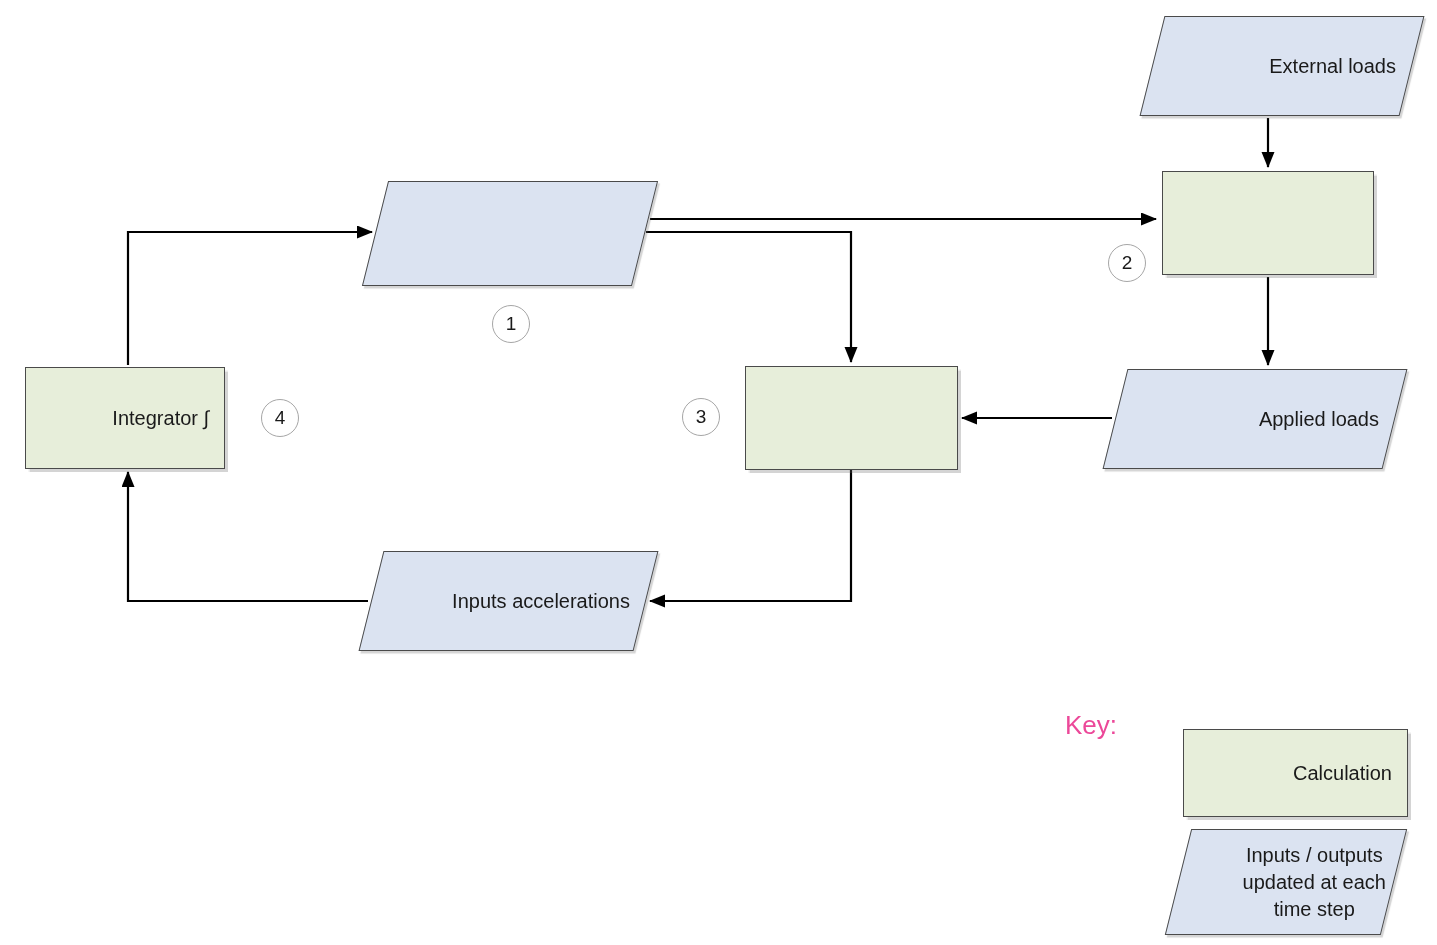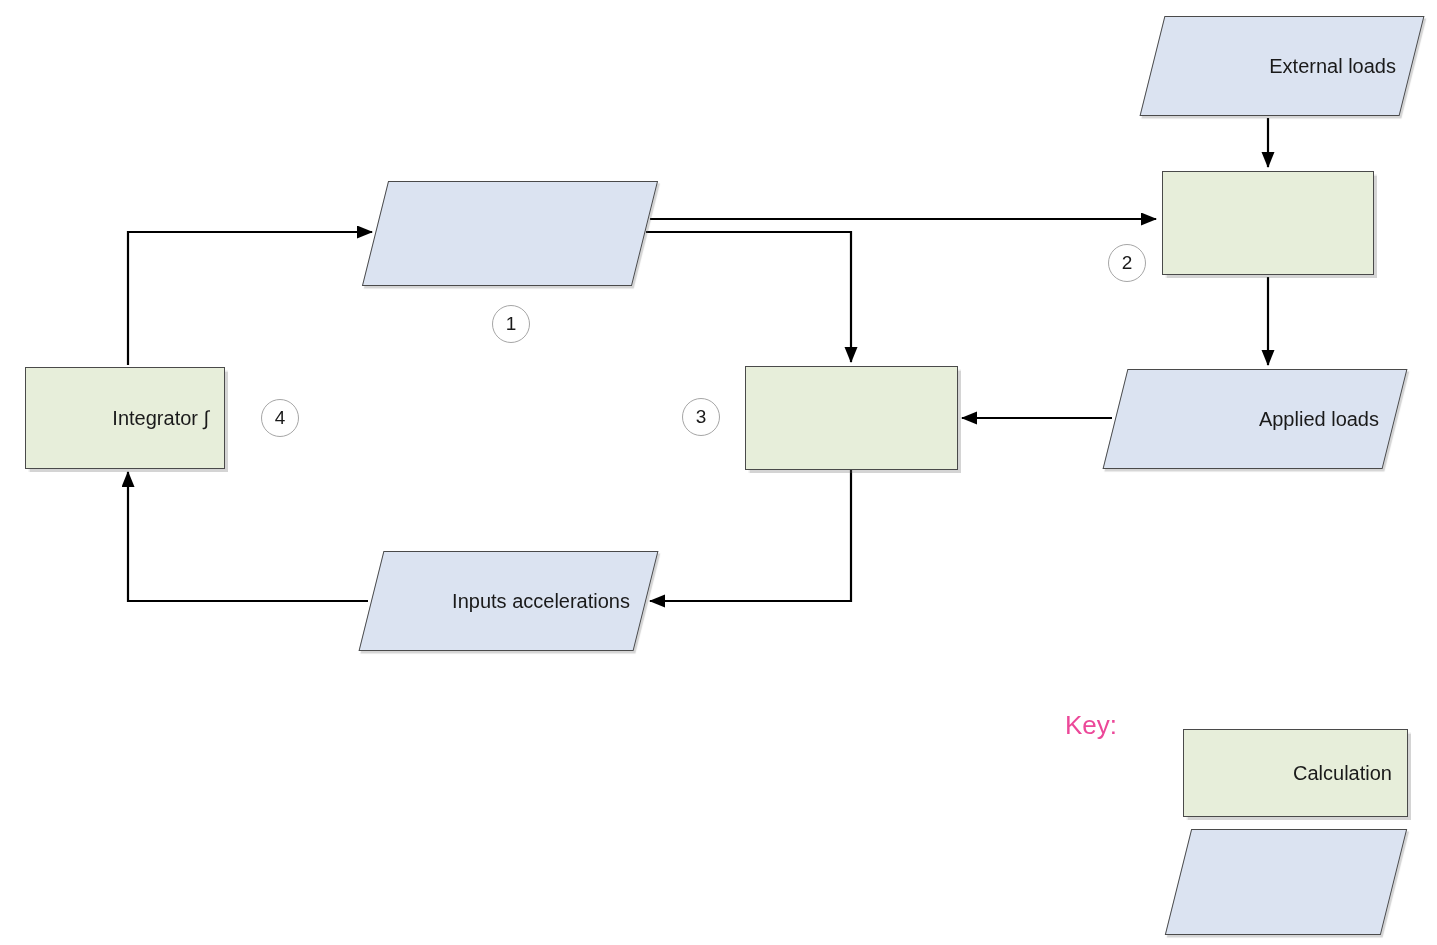--- a/index.html
+++ b/index.html
@@ -132,15 +132,18 @@
 
   <div class="key-title" style="left:1065px; top:710px;">Key:</div>
 
   <div class="node calc" style="left:1183px; top:681px; width:225px; height:88px;margin-top:48px;">
     <div class="shape"></div>
     <div class="label">Calculation</div>
   </div>
 
   <div class="node io" style="left:1178px; top:829px; width:216px; height:106px;">
     <div class="shape"></div>
+    <div class="label" style="padding:0 8px;">Inputs / outputs
+updated at each
+time step</div>
   </div>
 
 </div>
 
 </body></html>

